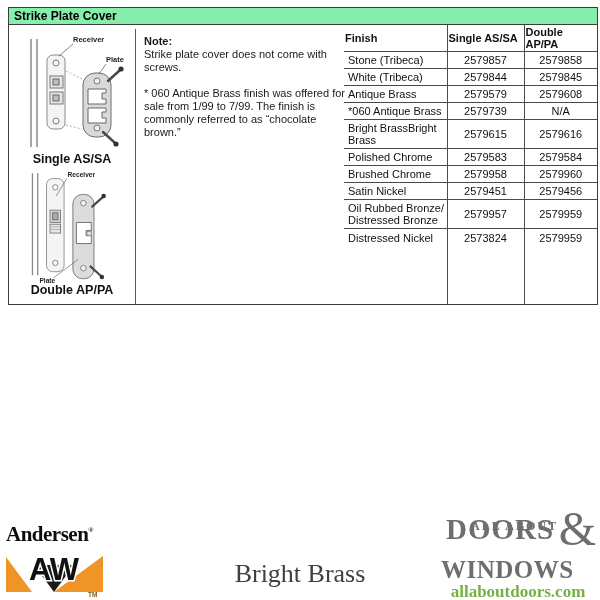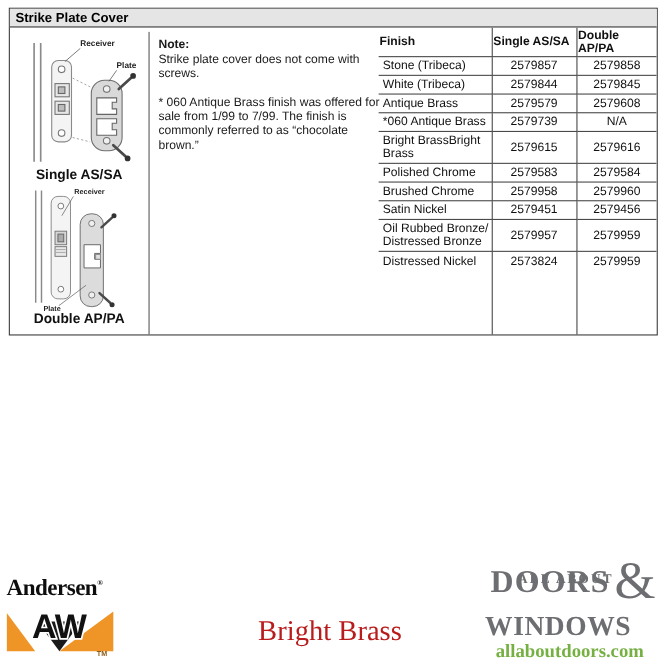--- a/index.html
+++ b/index.html
@@ -4,21 +4,21 @@
 <style>
   html,body { margin:0; padding:0; }
   body {
     width:600px; height:600px; background:#ffffff; position:relative;
     font-family:"Liberation Sans", sans-serif; overflow:hidden;
   }
 
   
   .doc { position:absolute; left:8px; top:7px; width:588px; height:296px;
          border:1px solid #3c3c3c; background:#fff; }
-  .doc-header { height:16px; line-height:16px; background:#e5e5e5;
+  .doc-header { height:16px; line-height:16px; background:#86efac;
                 border-bottom:1px solid #3c3c3c; font-size:12px; font-weight:bold;
                 padding-left:5px; color:#000; }
   .doc-body { position:relative; height:279px; }
 
   
   .panel-diagrams { position:absolute; left:0; top:4px; bottom:0; width:126px;
                     border-right:1px solid #5a5a5a; display:flex; flex-direction:column;
                     align-items:center; overflow:hidden; }
   .caption { font-size:12.5px; font-weight:bold; color:#111; line-height:13px; }
   .dsvg { display:block; }
@@ -44,21 +44,21 @@
   tr.row-tall td { height:84px; vertical-align:top; padding-top:3px;margin-top:36px; }
 
   
   .andersen { position:absolute; left:6px; top:522px; width:102px; }
   .andersen-word { font-family:"Liberation Serif", serif; font-weight:bold;
                    font-size:21px; letter-spacing:-0.5px; color:#0d0d0d; line-height:24px; }
   .andersen-word .reg { font-size:7px; position:relative; top:-9px; left:0; }
   .aw-svg { display:block; margin-top:0; }
 
   .bright { position:absolute; left:0; right:0; top:559px; text-align:center;
-            font-family:"Liberation Serif", serif; font-size:26px; color:#b91c1c; }
+            font-family:"Liberation Serif", serif; font-size:26px; color:#404040; }
 
   .aadw { position:absolute; right:4px; top:513px; width:156px; height:86px;
           font-family:"Liberation Serif", serif; color:#6d6e71; }
   .aadw-top { position:absolute; left:31px; top:6px; font-size:12px; letter-spacing:2px; font-weight:bold; }
   .aadw-amp { position:absolute; right:0px; top:-8px; font-size:48px; line-height:48px; }
   .aadw-doors { position:absolute; left:6px; top:0; font-size:29px; font-weight:bold; letter-spacing:1px; }
   .aadw-windows { position:absolute; left:1px; top:43px; font-size:25px; font-weight:bold; letter-spacing:0.5px; }
   .aadw-url { position:absolute; left:0; right:0; top:69px; text-align:center;
               font-size:17px; font-weight:bold; color:#76b043; }
 </style>

